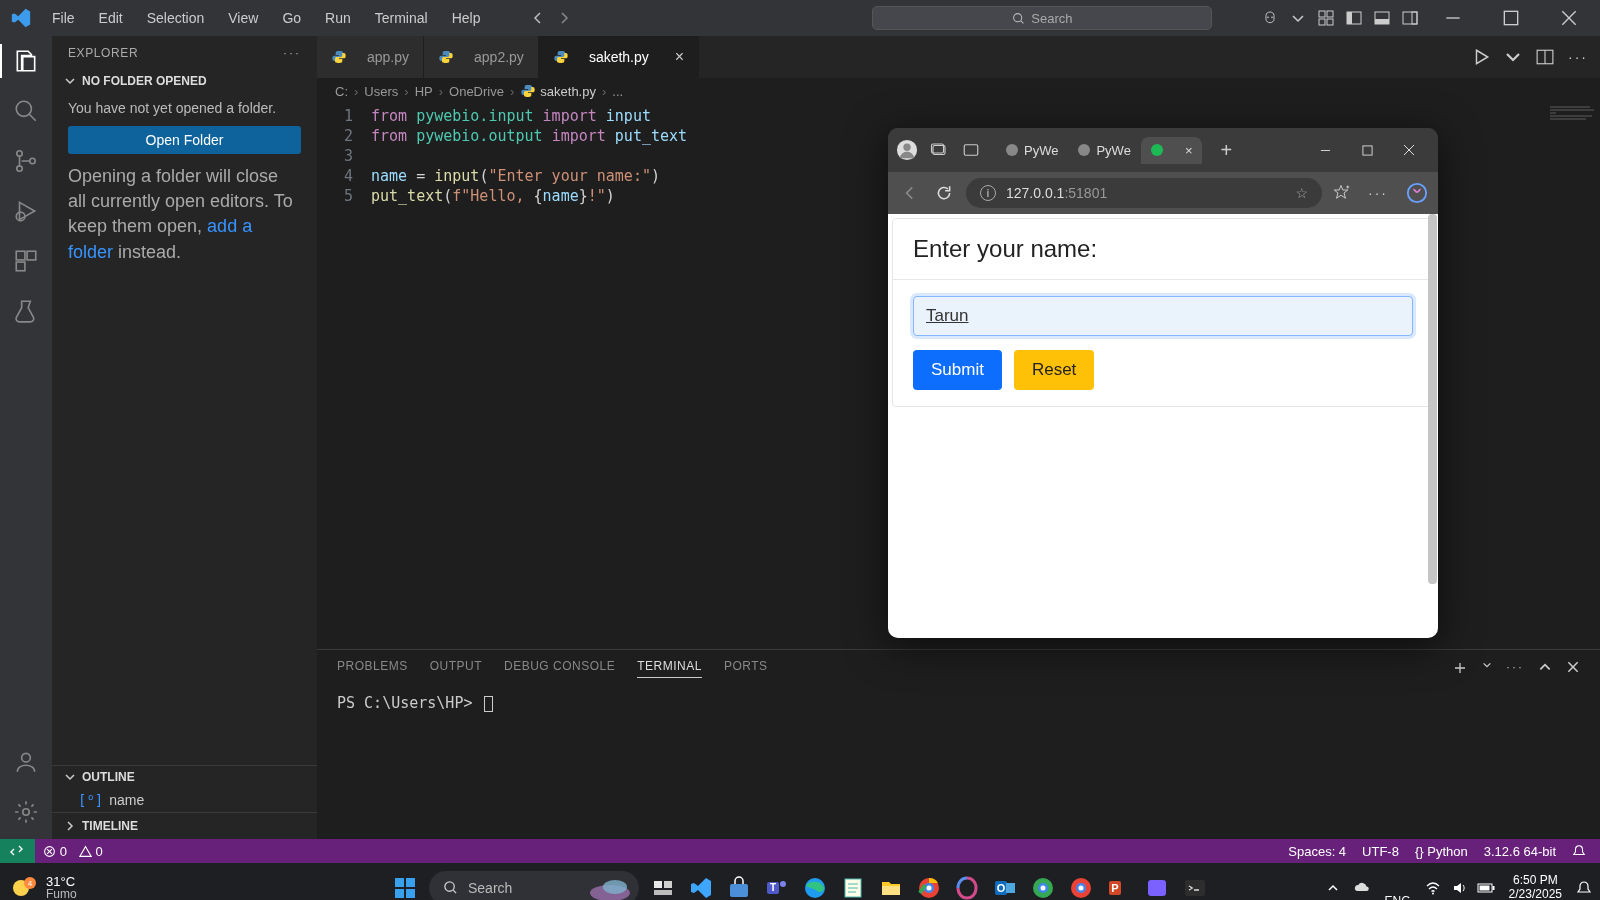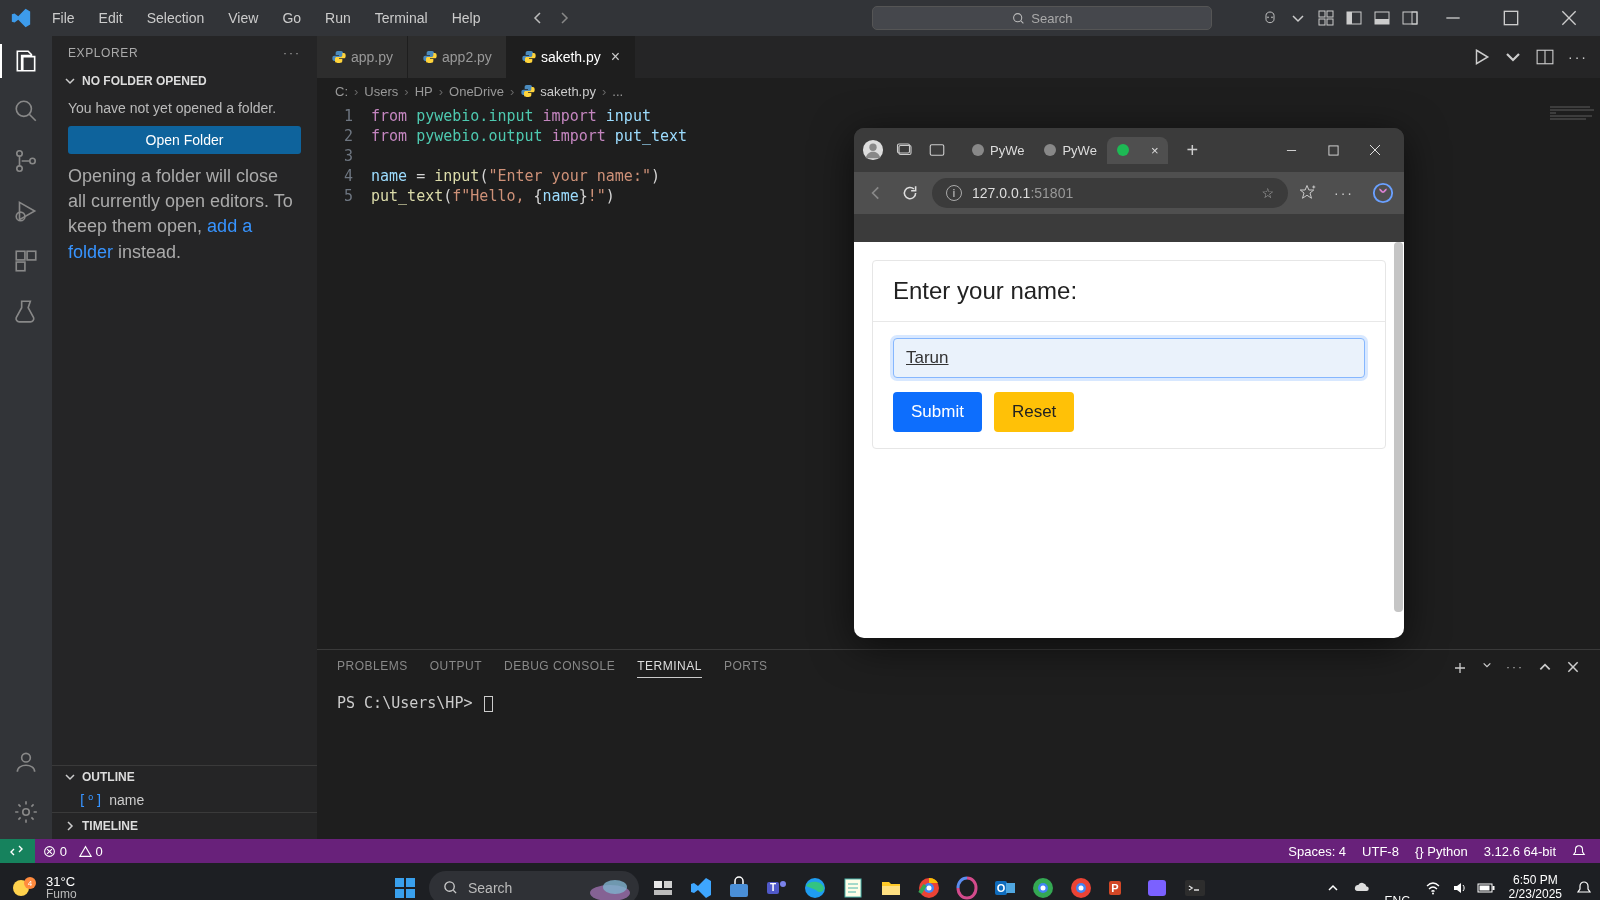--- a/index.html
+++ b/index.html
@@ -87,21 +87,21 @@
 .outline-item { padding: 4px 26px; font-size: 14px; color: #ccc; display: flex; gap: 6px; align-items: center;}
 .timeline-sec { border-top: 1px solid #3a3a3a; padding: 6px 12px; font-size: 12px; font-weight: 700; }
 
 .editor-region {
   flex: 1;
   display: flex; flex-direction: column;
   background: #1e1e1e;
 }
 .tabs-row { height: 42px; background: #252526; display: flex; align-items: stretch; }
 .file-tab {
-  padding: 0 14px; display: flex; align-items: center; gap: 4px;
+  padding: 0 14px; display: flex; align-items: center; gap: 20px;
   color: #999; background: #2d2d2d; border-right: 1px solid #1e1e1e;
   font-size: 14px; cursor: pointer;
 }
 .file-tab.active { background: #1e1e1e; color: #fff; }
 .py-icon { width: 16px; height: 16px; }
 .tab-close { color: #ccc; font-size: 16px; margin-left: 6px; }
 .tabs-right { margin-left: auto; display: flex; align-items: center; gap: 14px; padding-right: 12px; color: #ccc; }
 .tabs-right svg { width: 18px; height: 18px; }
 
 .breadcrumbs { height: 26px; padding: 0 18px; font-size: 13px; color: #999; display: flex; align-items: center; gap: 6px; }
@@ -131,21 +131,21 @@
 .panel-tabs { height: 36px; display: flex; align-items: center; gap: 22px; padding: 0 20px; font-size: 12px; color: #888; }
 .panel-tabs .ptab { cursor: pointer; letter-spacing: 0.5px; padding-bottom: 4px; }
 .panel-tabs .ptab.active { color: #ddd; border-bottom: 1px solid #ccc; }
 .panel-tabs .pright { margin-left: auto; display: flex; gap: 14px; color: #bbb; }
 .terminal-body { padding: 8px 20px; font-family: Consolas, monospace; font-size: 15px; color: #ccc; }
 .terminal-body .cursor-block { display: inline-block; width: 9px; height: 16px; border: 1px solid #ccc; vertical-align: middle; margin-left: 2px;}
 
 
 .browser-window {
   position: absolute;
-  top: 128px; left: 854px;
+  top: 128px; left: 888px;
   width: 550px; height: 510px;
   background: #3b3b3b;
   border-radius: 10px;
   box-shadow: 0 8px 40px rgba(0,0,0,0.6);
   display: flex; flex-direction: column;
   overflow: hidden;
 }
 .browser-top { height: 44px; background: #3b3b3b; display: flex; align-items: center; padding: 0 8px; gap: 10px; }
 .browser-top .icn { width: 22px; height: 22px; color: #ccc; display: flex; align-items: center; justify-content: center; }
 .br-tabs { display: flex; align-items: center; gap: 0; margin-left: 4px; }
@@ -164,21 +164,21 @@
   flex: 1; height: 30px; background: #3b3b3b; border-radius: 16px;
   display: flex; align-items: center; padding: 0 14px; color: #ddd; font-size: 14px; gap: 10px;
 }
 .addr-input .info-icon { width: 16px; height: 16px; border: 1.5px solid #aaa; border-radius: 50%; display: flex; align-items: center; justify-content: center; font-size: 10px; color: #aaa; font-weight: bold; }
 .addr-input .port { color: #999; }
 .addr-input .star-right { margin-left: auto; color: #aaa; }
 .addr-right-icons { display: flex; gap: 18px; color: #ccc; align-items: center; }
 
 .browser-page {
   flex: 1; background: #fff;
-  padding: 18px; overflow-y: auto; position: relative; margin-top: 28px;
+  padding: 4px; overflow-y: auto; position: relative;
 }
 .page-scrollbar { position: absolute; right: 1px; top: 0; width: 9px; height: 370px; background: #c5c5c5; border-radius: 4px; }
 .form-card {
   border: 1px solid #e6e6e6; border-radius: 4px; background: #fff;
 }
 .form-hdr { padding: 16px 20px; font-size: 24px; color: #222; font-weight: 500; }
 .form-body { padding: 16px 20px; border-top: 1px solid #e8e8e8; }
 .form-input {
   width: 100%; height: 40px; border: 1px solid #86b7fe;
   background: #eaf2fb; border-radius: 4px; padding: 0 12px;

